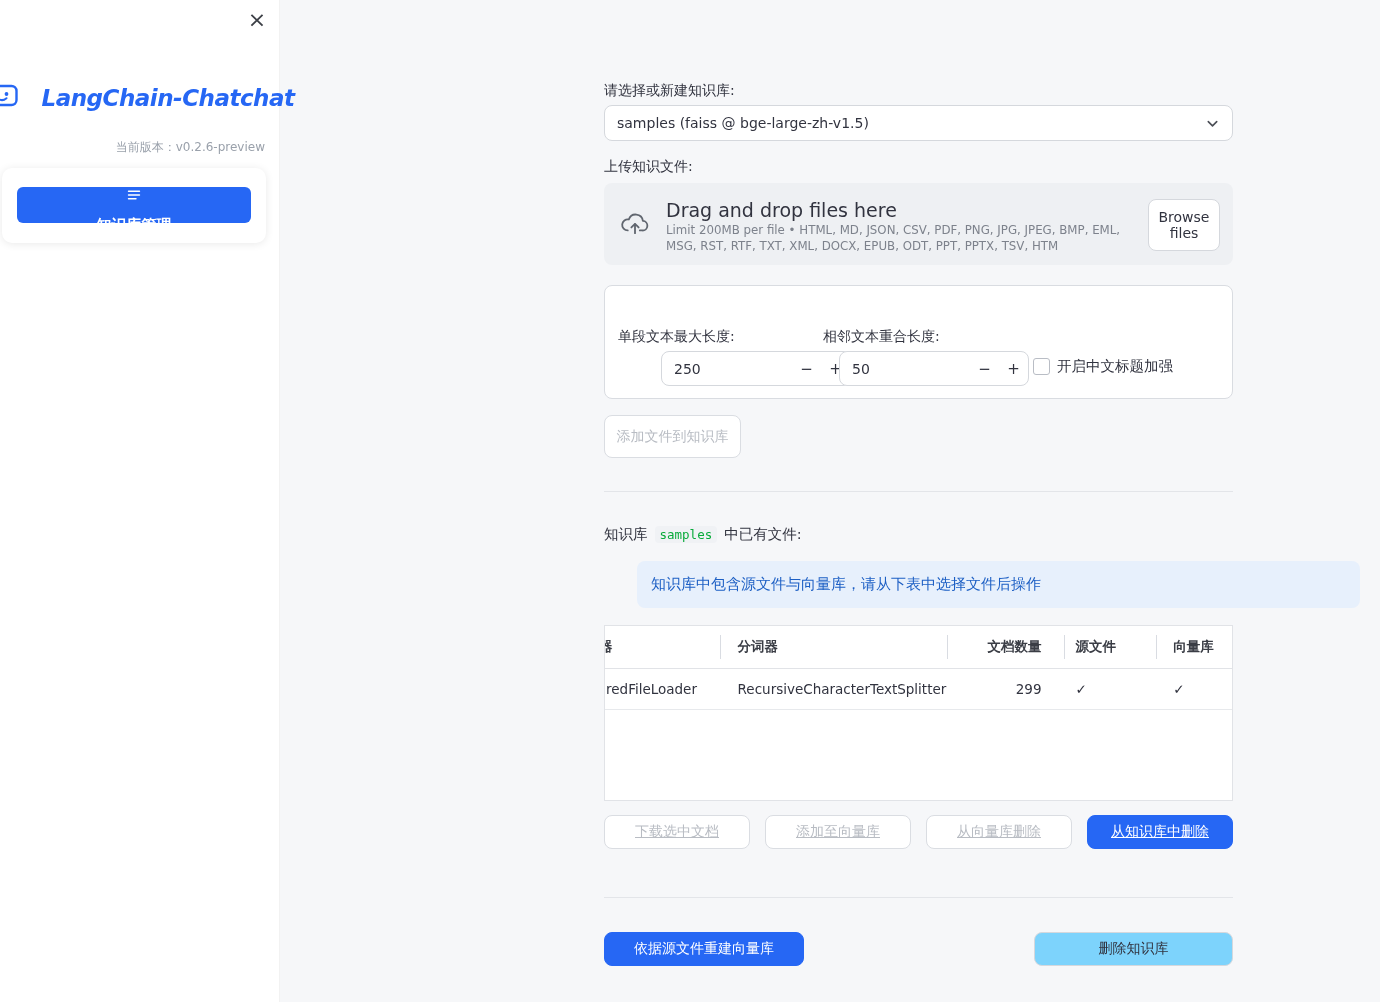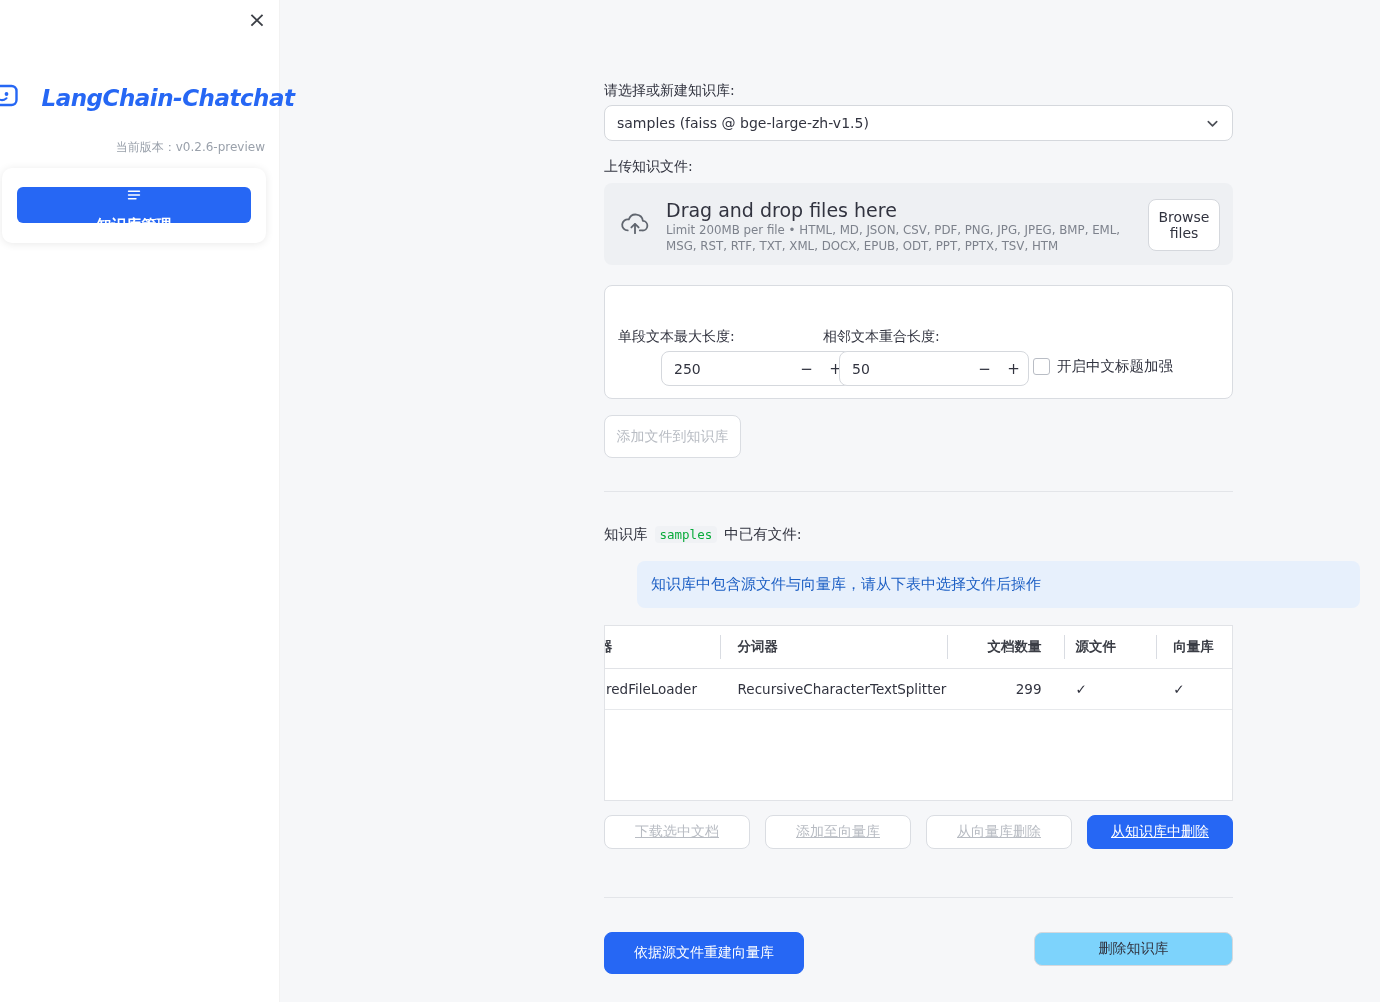--- a/index.html
+++ b/index.html
@@ -68,21 +68,21 @@
   .th + .th::before{content:"";position:absolute;left:0;top:9px;bottom:9px;width:1px;background:#d9dce2;}
   .c0{width:115px;padding-left:1px;}
   .c1{width:228px;padding-left:18px;}
   .c2{width:117px;justify-content:flex-end;padding-right:22px;}
   .c3{width:93px;padding-left:12px;}
   .c4{width:76px;padding-left:17px;}
   .clip-left{margin-left:-7px;}
 
   .act{position:absolute;top:815px;width:146px;height:34px;text-decoration:underline;}
   .act-1{left:324px;}.act-2{left:485px;}.act-3{left:646px;}.act-4{left:807px;}
-  .rebuild-btn{position:absolute;left:324px;top:932px;width:200px;height:42px;}
+  .rebuild-btn{position:absolute;left:324px;top:932px;width:200px;height:34px;}
   .delete-kb-btn{position:absolute;left:754px;top:932px;width:199px;height:34px;}
 </style>
 </head>
 <body>
 
 <div class="page">
 
   <aside class="sidebar">
     <div class="close-btn">
       <span>×</span>

